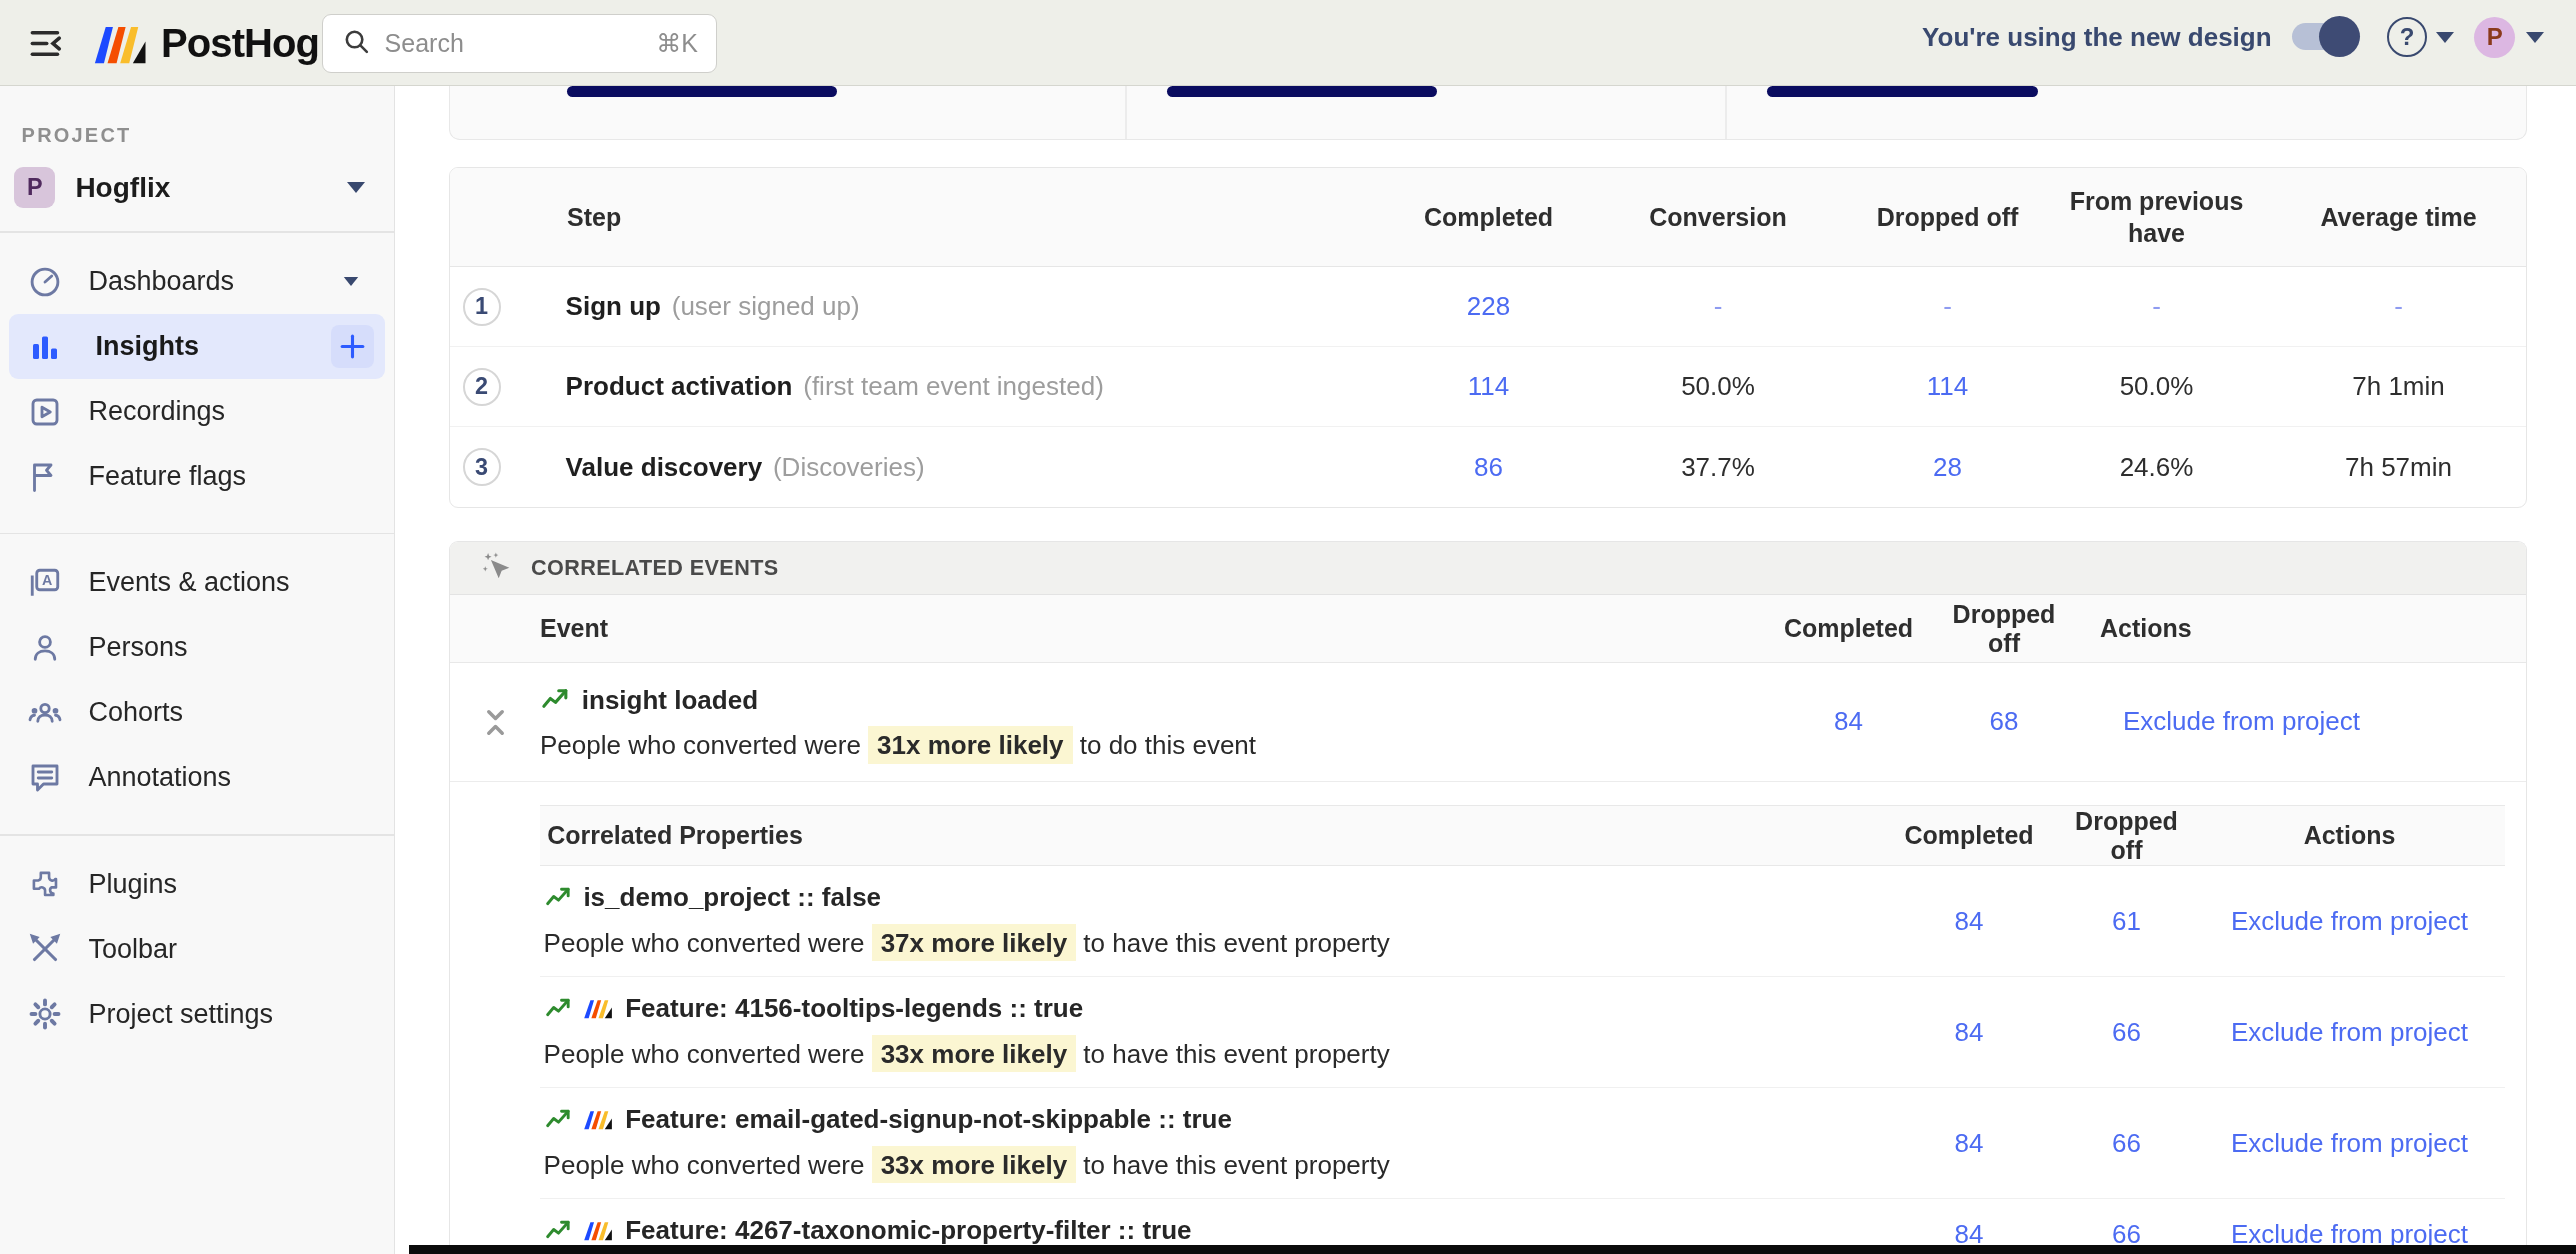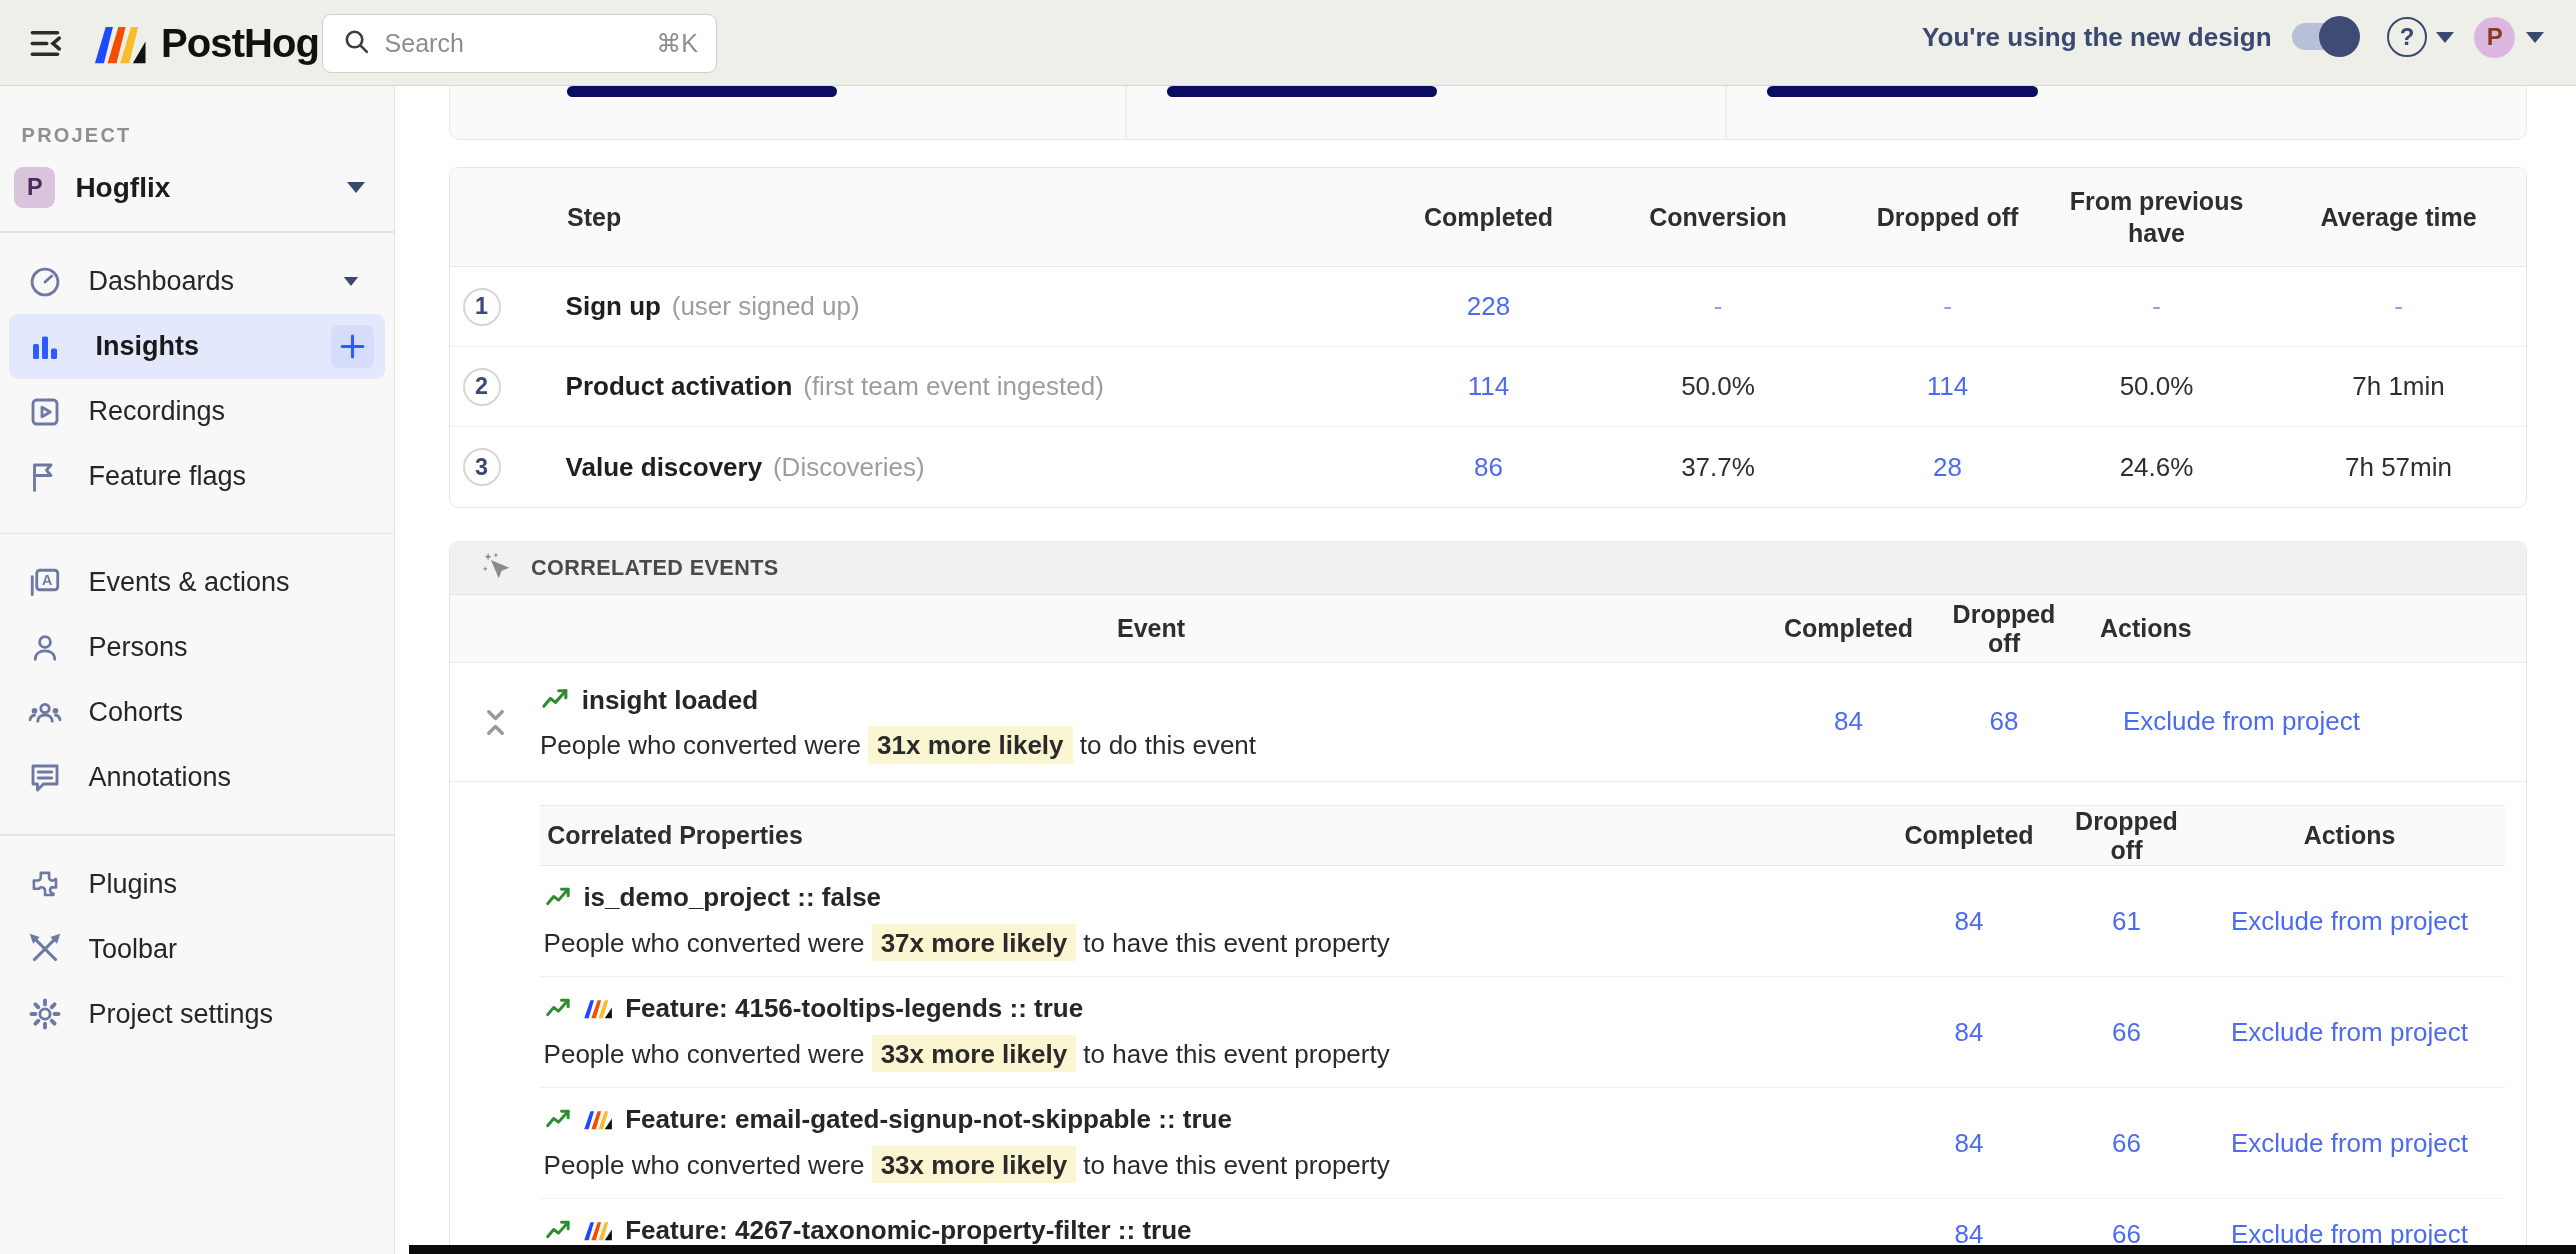--- a/index.html
+++ b/index.html
@@ -88,21 +88,21 @@
   .corr-filter-label { font-size:21.6px; font-weight:700; letter-spacing:0.9px; color:#9b9b9b; margin-right:9px; }
   .chk-btn { height:56px; background:#fff; border:1.8px solid #dcdcdc; border-radius:7.2px;
     display:flex; align-items:center; gap:16px; padding:0 25px; cursor:pointer; }
   .chk-box { width:32px; height:32px; border-radius:8px; background:#5374f6;
     display:flex; align-items:center; justify-content:center; }
   .chk-label { font-size:26px; color:#2b2b2b; }
 
   .event-grid { display:grid; grid-template-columns:1312px 173px 138px 1fr; align-items:center; }
   .event-head { height:68px; background:#fafafa; border-bottom:1.8px solid #e8e8e8; }
   .event-head .hc { font-size:25px; font-weight:600; color:#2e2e2e; text-align:center; }
-  .event-head .hc.first { text-align:center; padding-left:90px; }
+  .event-head .hc.first { text-align:left; padding-left:90px; }
   .event-head .hc.actions { text-align:left; padding-left:27px; }
   .event-row { border-bottom:1.8px solid #ececec; }
   .ev-name-cell { position:relative; padding:21.6px 0 20px 90px; }
   .ev-expand { position:absolute; left:32px; top:38px; }
   .name-line { display:flex; align-items:center; gap:10.8px; }
   .name-line .ename { font-size:26px; font-weight:600; color:#262626; white-space:nowrap; }
   .desc-line { margin-top:14.4px; font-size:26px; color:#2a2a2a; }
   .desc-line .hseg { background:#fbf6d2; font-weight:700; padding:3.6px 9px; margin:0 7.2px; }
   .ev-link { font-size:26px; color:#4c6bf2; text-align:center; cursor:pointer; }
   .ev-action { font-size:26px; color:#4c6bf2; padding-left:50px; cursor:pointer; white-space:nowrap; }

